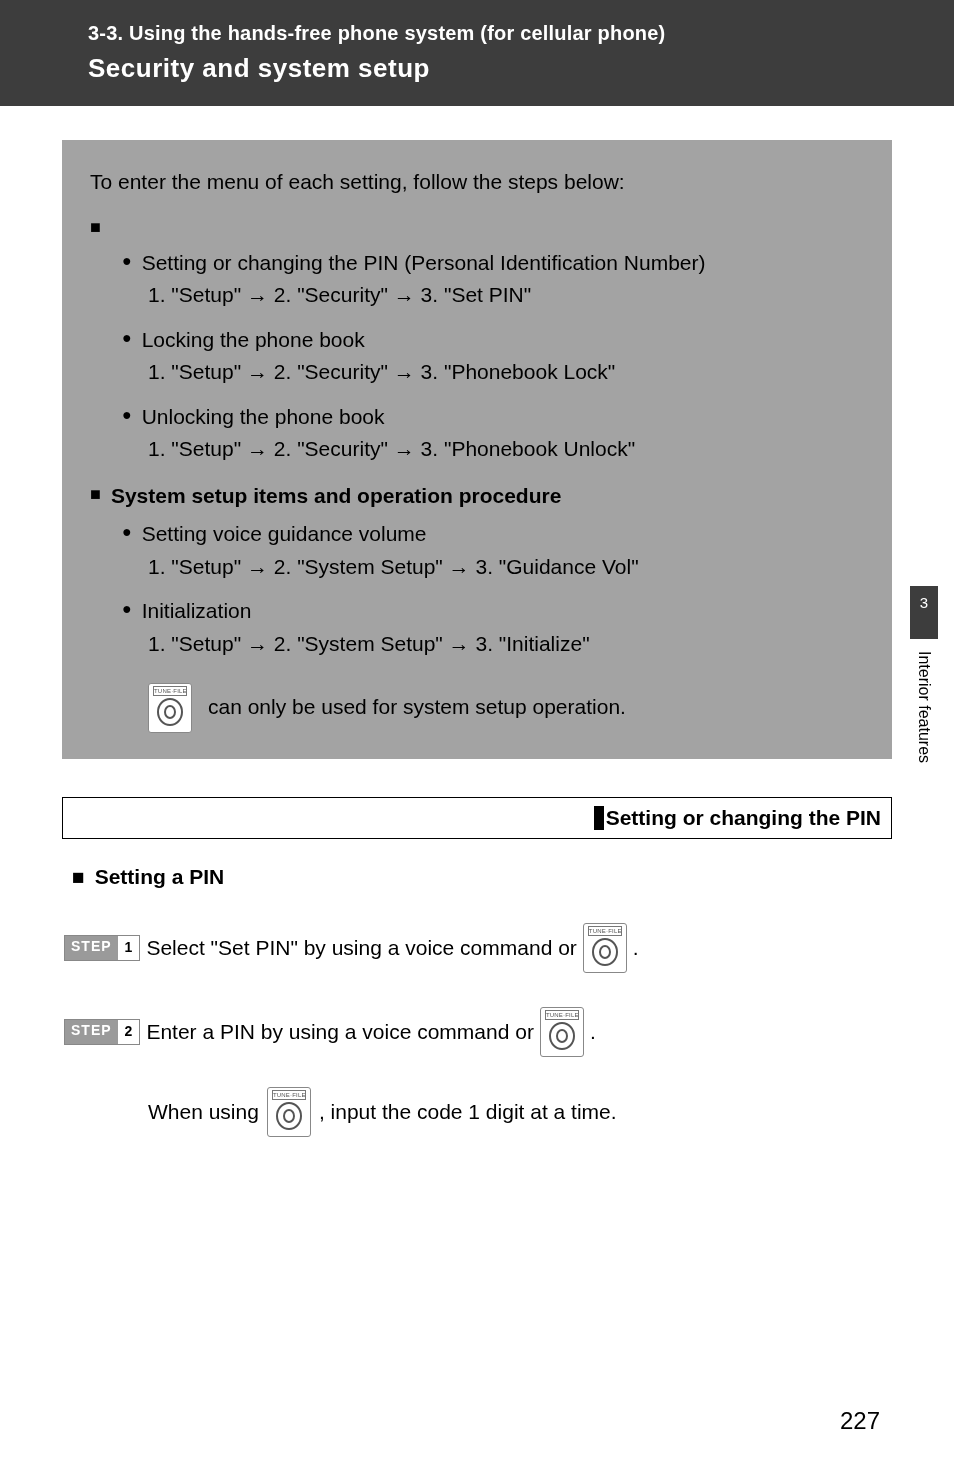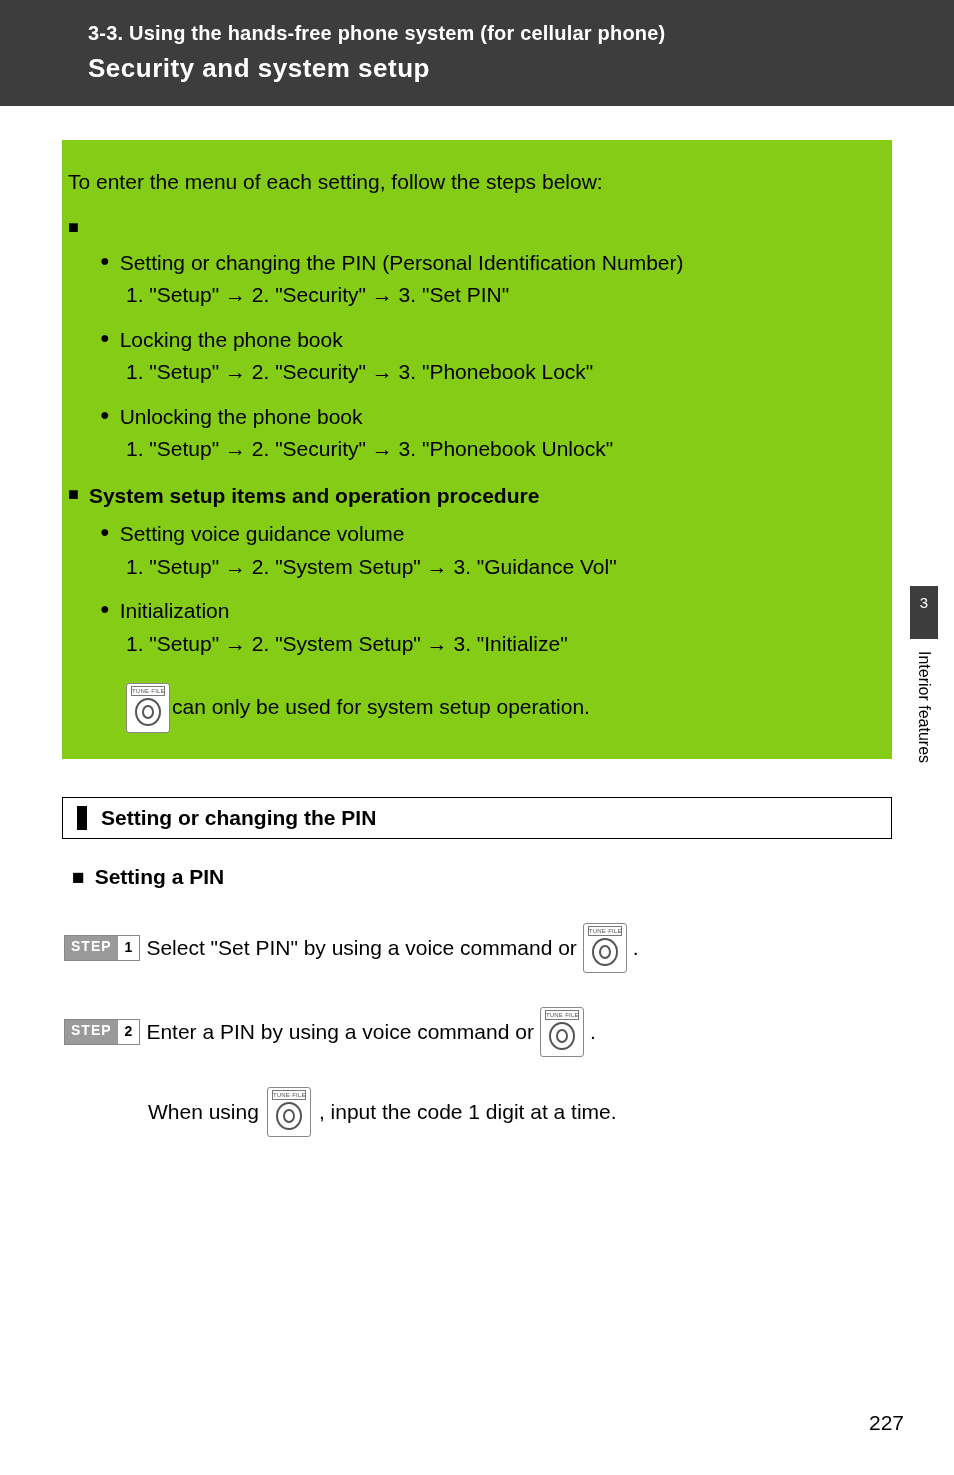--- a/index.html
+++ b/index.html
@@ -22,22 +22,22 @@
     font-size: 26px;
     font-weight: bold;
     letter-spacing: 0.5px;
   }
 
   
   .content-area {
     padding: 34px 62px 0 62px;
   }
   .gray-box {
-    background: #84cc16;
-    padding: 26px 22px 26px 6px;
+    background: #a3a3a3;
+    padding: 26px 22px 26px 28px;
     font-size: 21px;
     line-height: 1.55;
   }
   .gray-box p.intro { margin-bottom: 14px; }
   .sq-head {
     display: flex;
     align-items: flex-start;
     gap: 10px;
     margin-top: 10px;
     margin-bottom: 6px;
@@ -52,33 +52,34 @@
   .bullet-row {
     display: flex;
     align-items: flex-start;
     gap: 10px;
   }
   .bullet-row .dot { font-size: 16px; line-height: 28px; }
   .path-line { margin-left: 26px; white-space: normal; }
   .knob-row {
     display: flex;
     align-items: center;
-    gap: 2px;
+    gap: 16px;
     margin-left: 58px;
     margin-top: 22px;
   }
 
   
   .section-title-wrap {
     margin-top: 38px;
     border: 1px solid #000;
     padding: 8px 10px 8px 14px;
     display: flex;
     align-items: stretch;
-    gap: 14px;
+    gap: 2px;
+    justify-content: flex-end;
   }
   .section-title-wrap .bar {
     width: 10px;
     background: #000;
   }
   .section-title-wrap .txt {
     font-size: 21px;
     font-weight: bold;
     display: flex;
     align-items: center;
@@ -184,23 +185,23 @@
   }
   .side-tab .vert {
     writing-mode: vertical-rl;
     font-size: 16px;
     padding-top: 12px;
     margin: 0 auto;
   }
 
   .page-num {
     position: absolute;
-    right: 50px;
+    right: 74px;
     bottom: 40px;
-    font-size: 21px;
+    font-size: 24px;
     text-align: center;
   }
 </style>
 </head>
 <body>
 
 <div class="page">
 
   <div class="header-band">
     <div class="header-sub">3-3. Using the hands-free phone system (for cellular phone)</div>

